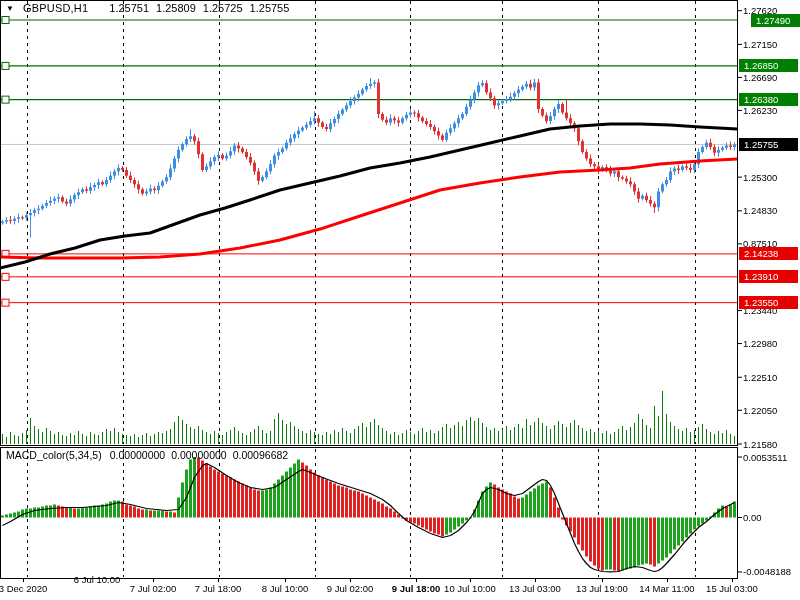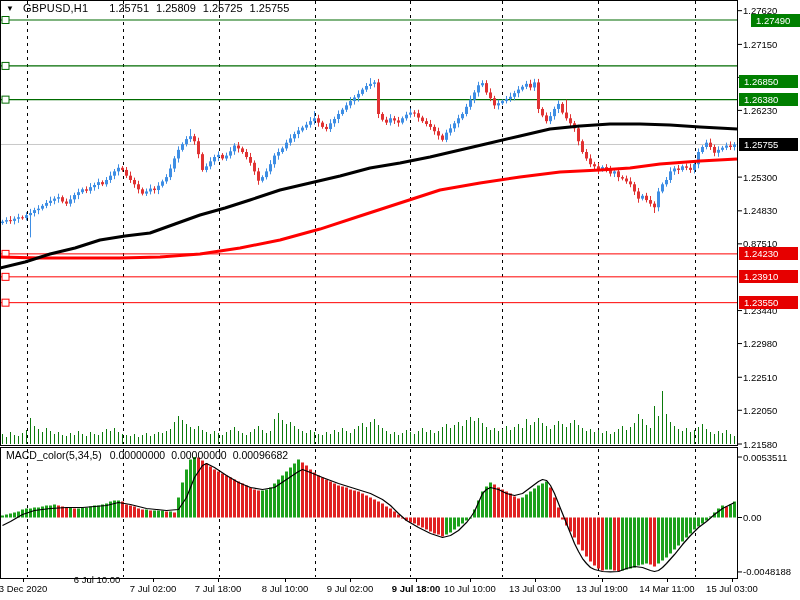--- a/index.html
+++ b/index.html
@@ -851,24 +851,24 @@
       <div class="axlabel " style="left: 743px; top: 104.896px;">1.26230</div>
       <div class="axlabel " style="left: 743px; top: 171.617px;">1.25300</div>
       <div class="axlabel " style="left: 743px; top: 205.336px;">1.24830</div>
       <div class="axlabel " style="left: 743px; top: 238.338px;">0.87510</div>
       <div class="axlabel " style="left: 743px; top: 305.058px;">1.23440</div>
       <div class="axlabel " style="left: 743px; top: 338.06px;">1.22980</div>
       <div class="axlabel " style="left: 743px; top: 371.779px;">1.22510</div>
       <div class="axlabel " style="left: 743px; top: 404.781px;">1.22050</div>
       <div class="axlabel " style="left: 743px; top: 438.5px;">1.21580</div>
       <div class="badge" style="top: 13.5px; background: rgb(0, 127, 0); margin-left: 12px;">1.27490</div>
-      <div class="badge" style="top: 59.4154px; background: rgb(0, 127, 0); margin-top: 16px;">1.26850</div>
+      <div class="badge" style="top: 59.4154px; background: rgb(0, 127, 0);">1.26850</div>
       <div class="badge" style="top: 93.1345px; background: rgb(0, 127, 0);">1.26380</div>
       <div class="badge" style="top: 137.974px; background: rgb(0, 0, 0);">1.25755</div>
-      <div class="badge" style="top: 247.382px; background: rgb(230, 0, 0);">1.24230</div>
+      <div class="badge" style="top: 247.382px; background: rgb(230, 0, 0);">2.14238</div>
       <div class="badge" style="top: 270.339px; background: rgb(230, 0, 0);">1.23910</div>
       <div class="badge" style="top: 296.167px; background: rgb(230, 0, 0);">1.23550</div>
       <div class="axlabel " style="left: 743px; top: 451.536px;">0.0053511</div>
       <div class="axlabel " style="left: 743px; top: 512px;">0.00</div>
       <div class="axlabel " style="left: 743px; top: 566.45px;">-0.0048188</div>
       <div class="axlabel tlabel" style="left: 23px; top: 583px;">3 Dec 2020</div>
       <div class="axlabel tlabel" style="left: 87px; top: 574px; padding-left: 20px;">6 Jul 10:00</div>
       <div class="axlabel tlabel" style="left: 153px; top: 583px;">7 Jul 02:00</div>
       <div class="axlabel tlabel" style="left: 218px; top: 583px;">7 Jul 18:00</div>
       <div class="axlabel tlabel" style="left: 285px; top: 583px;">8 Jul 10:00</div>

